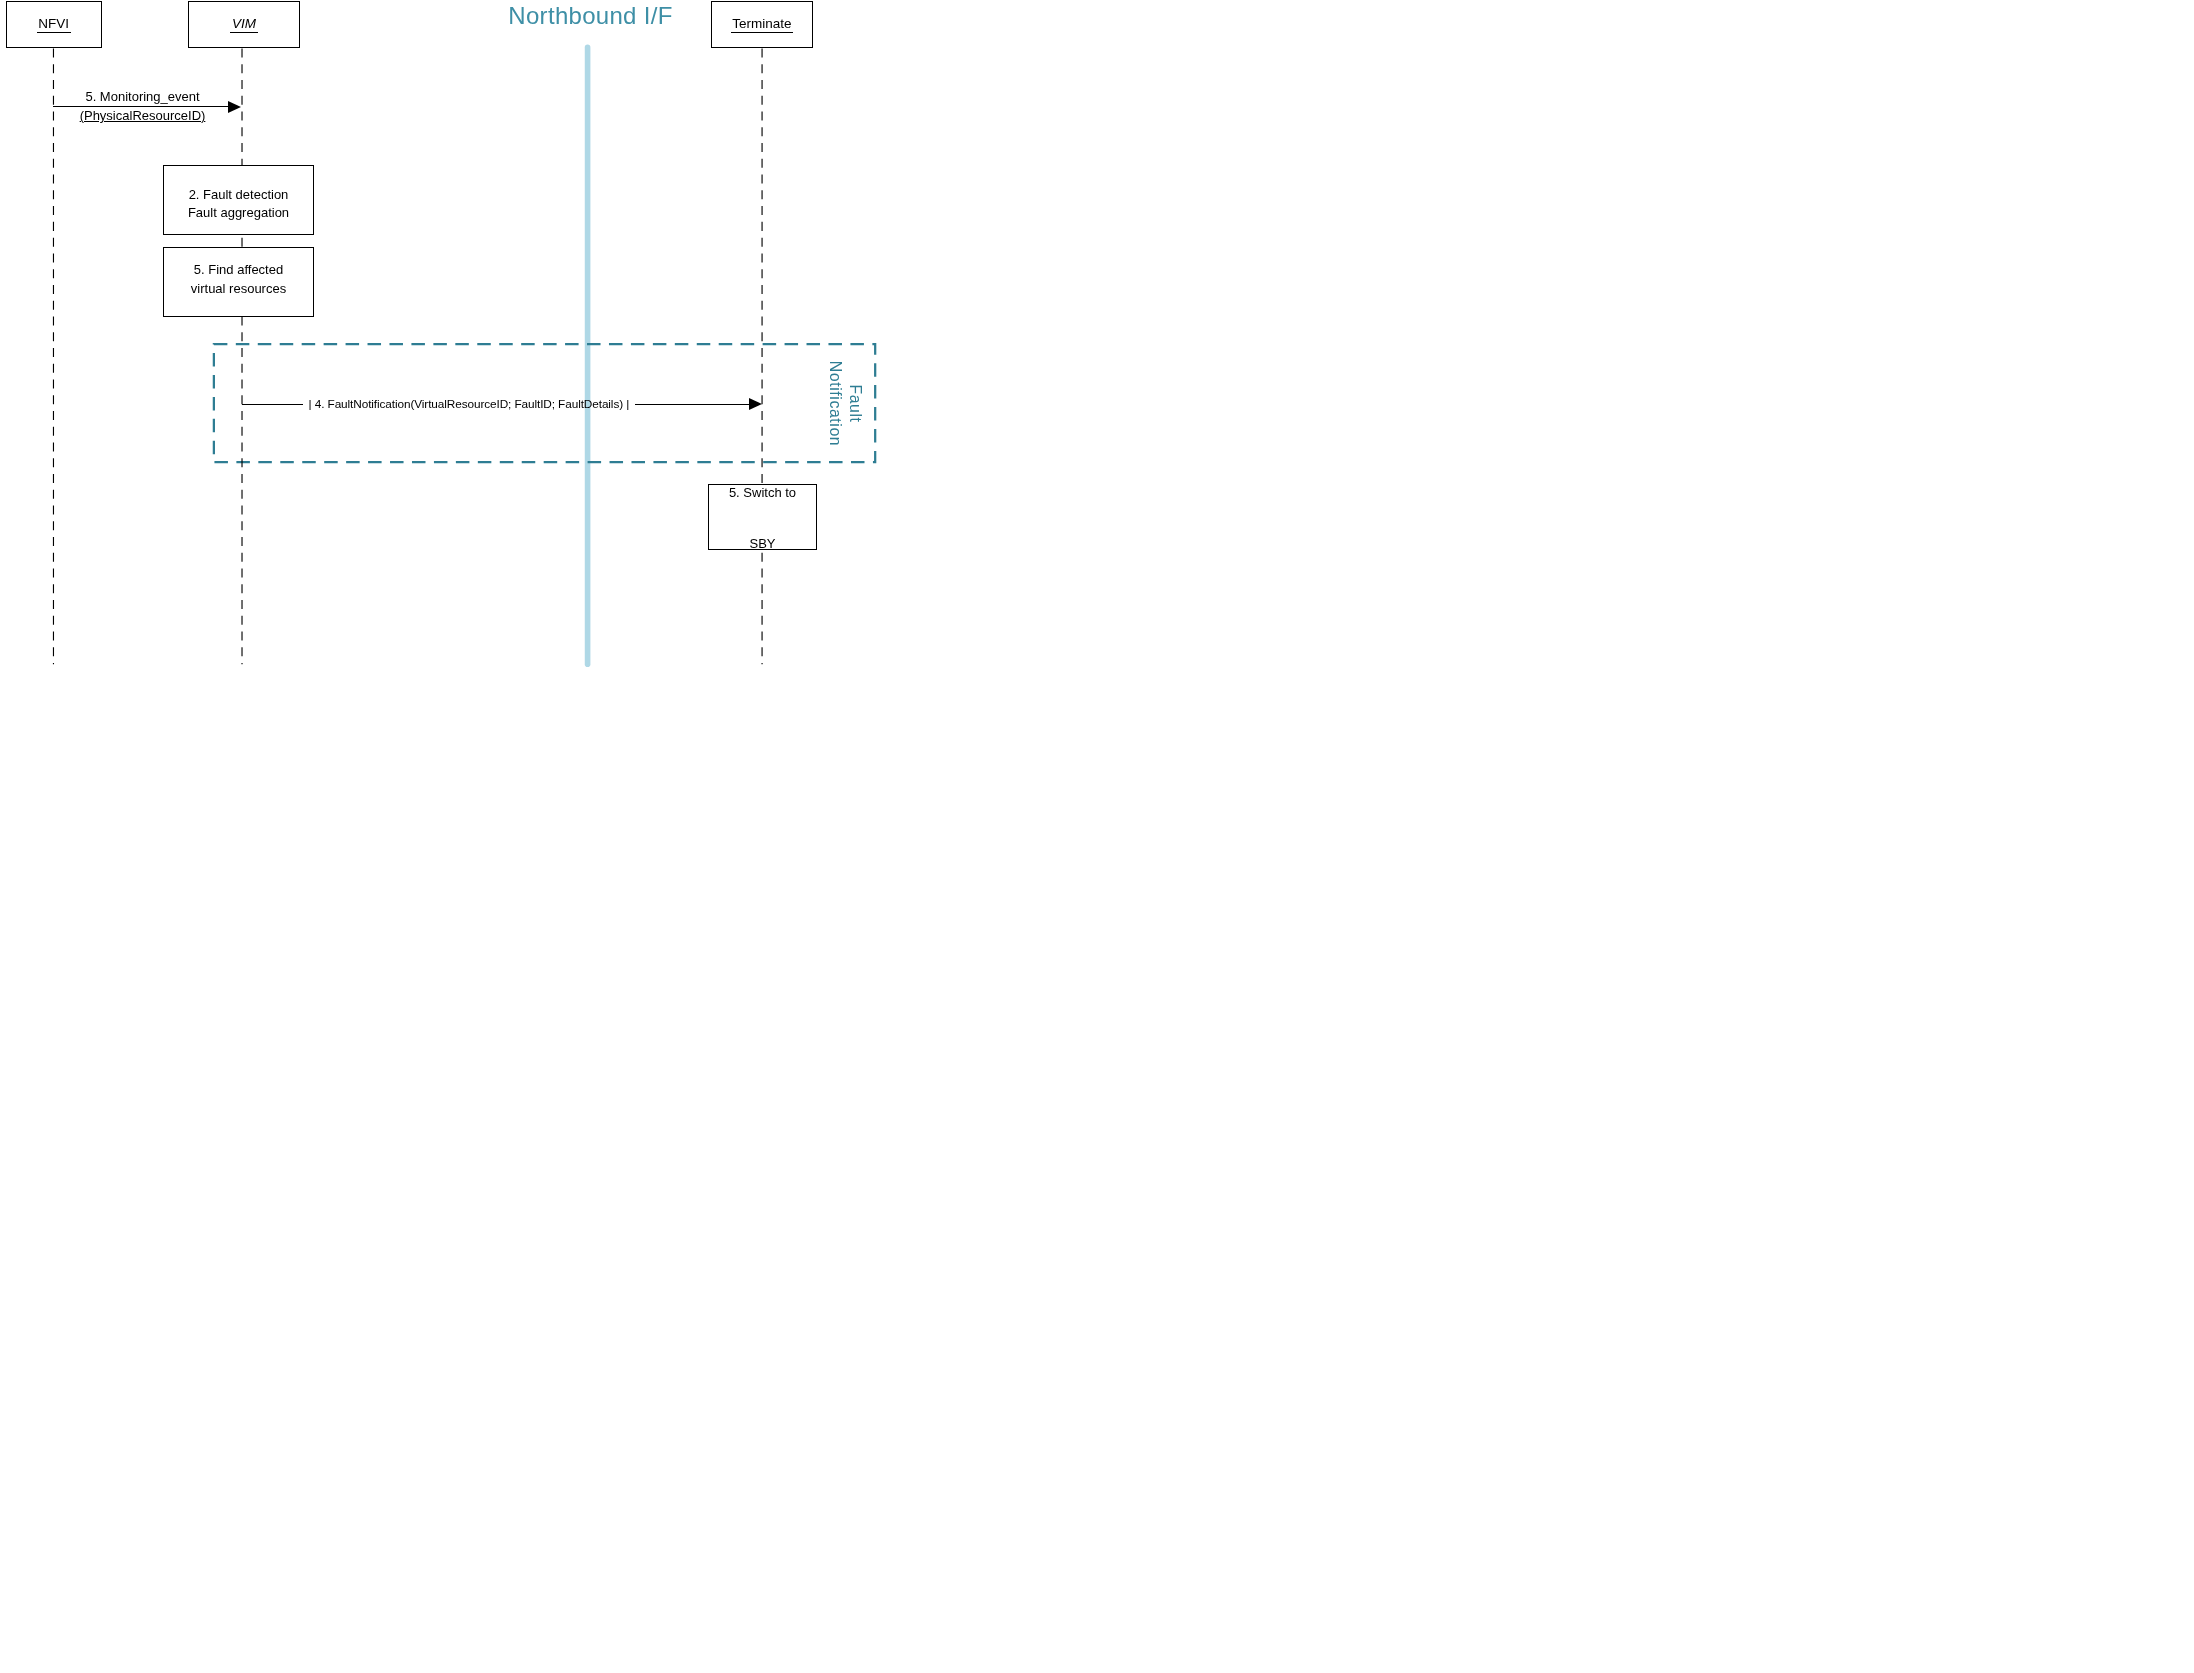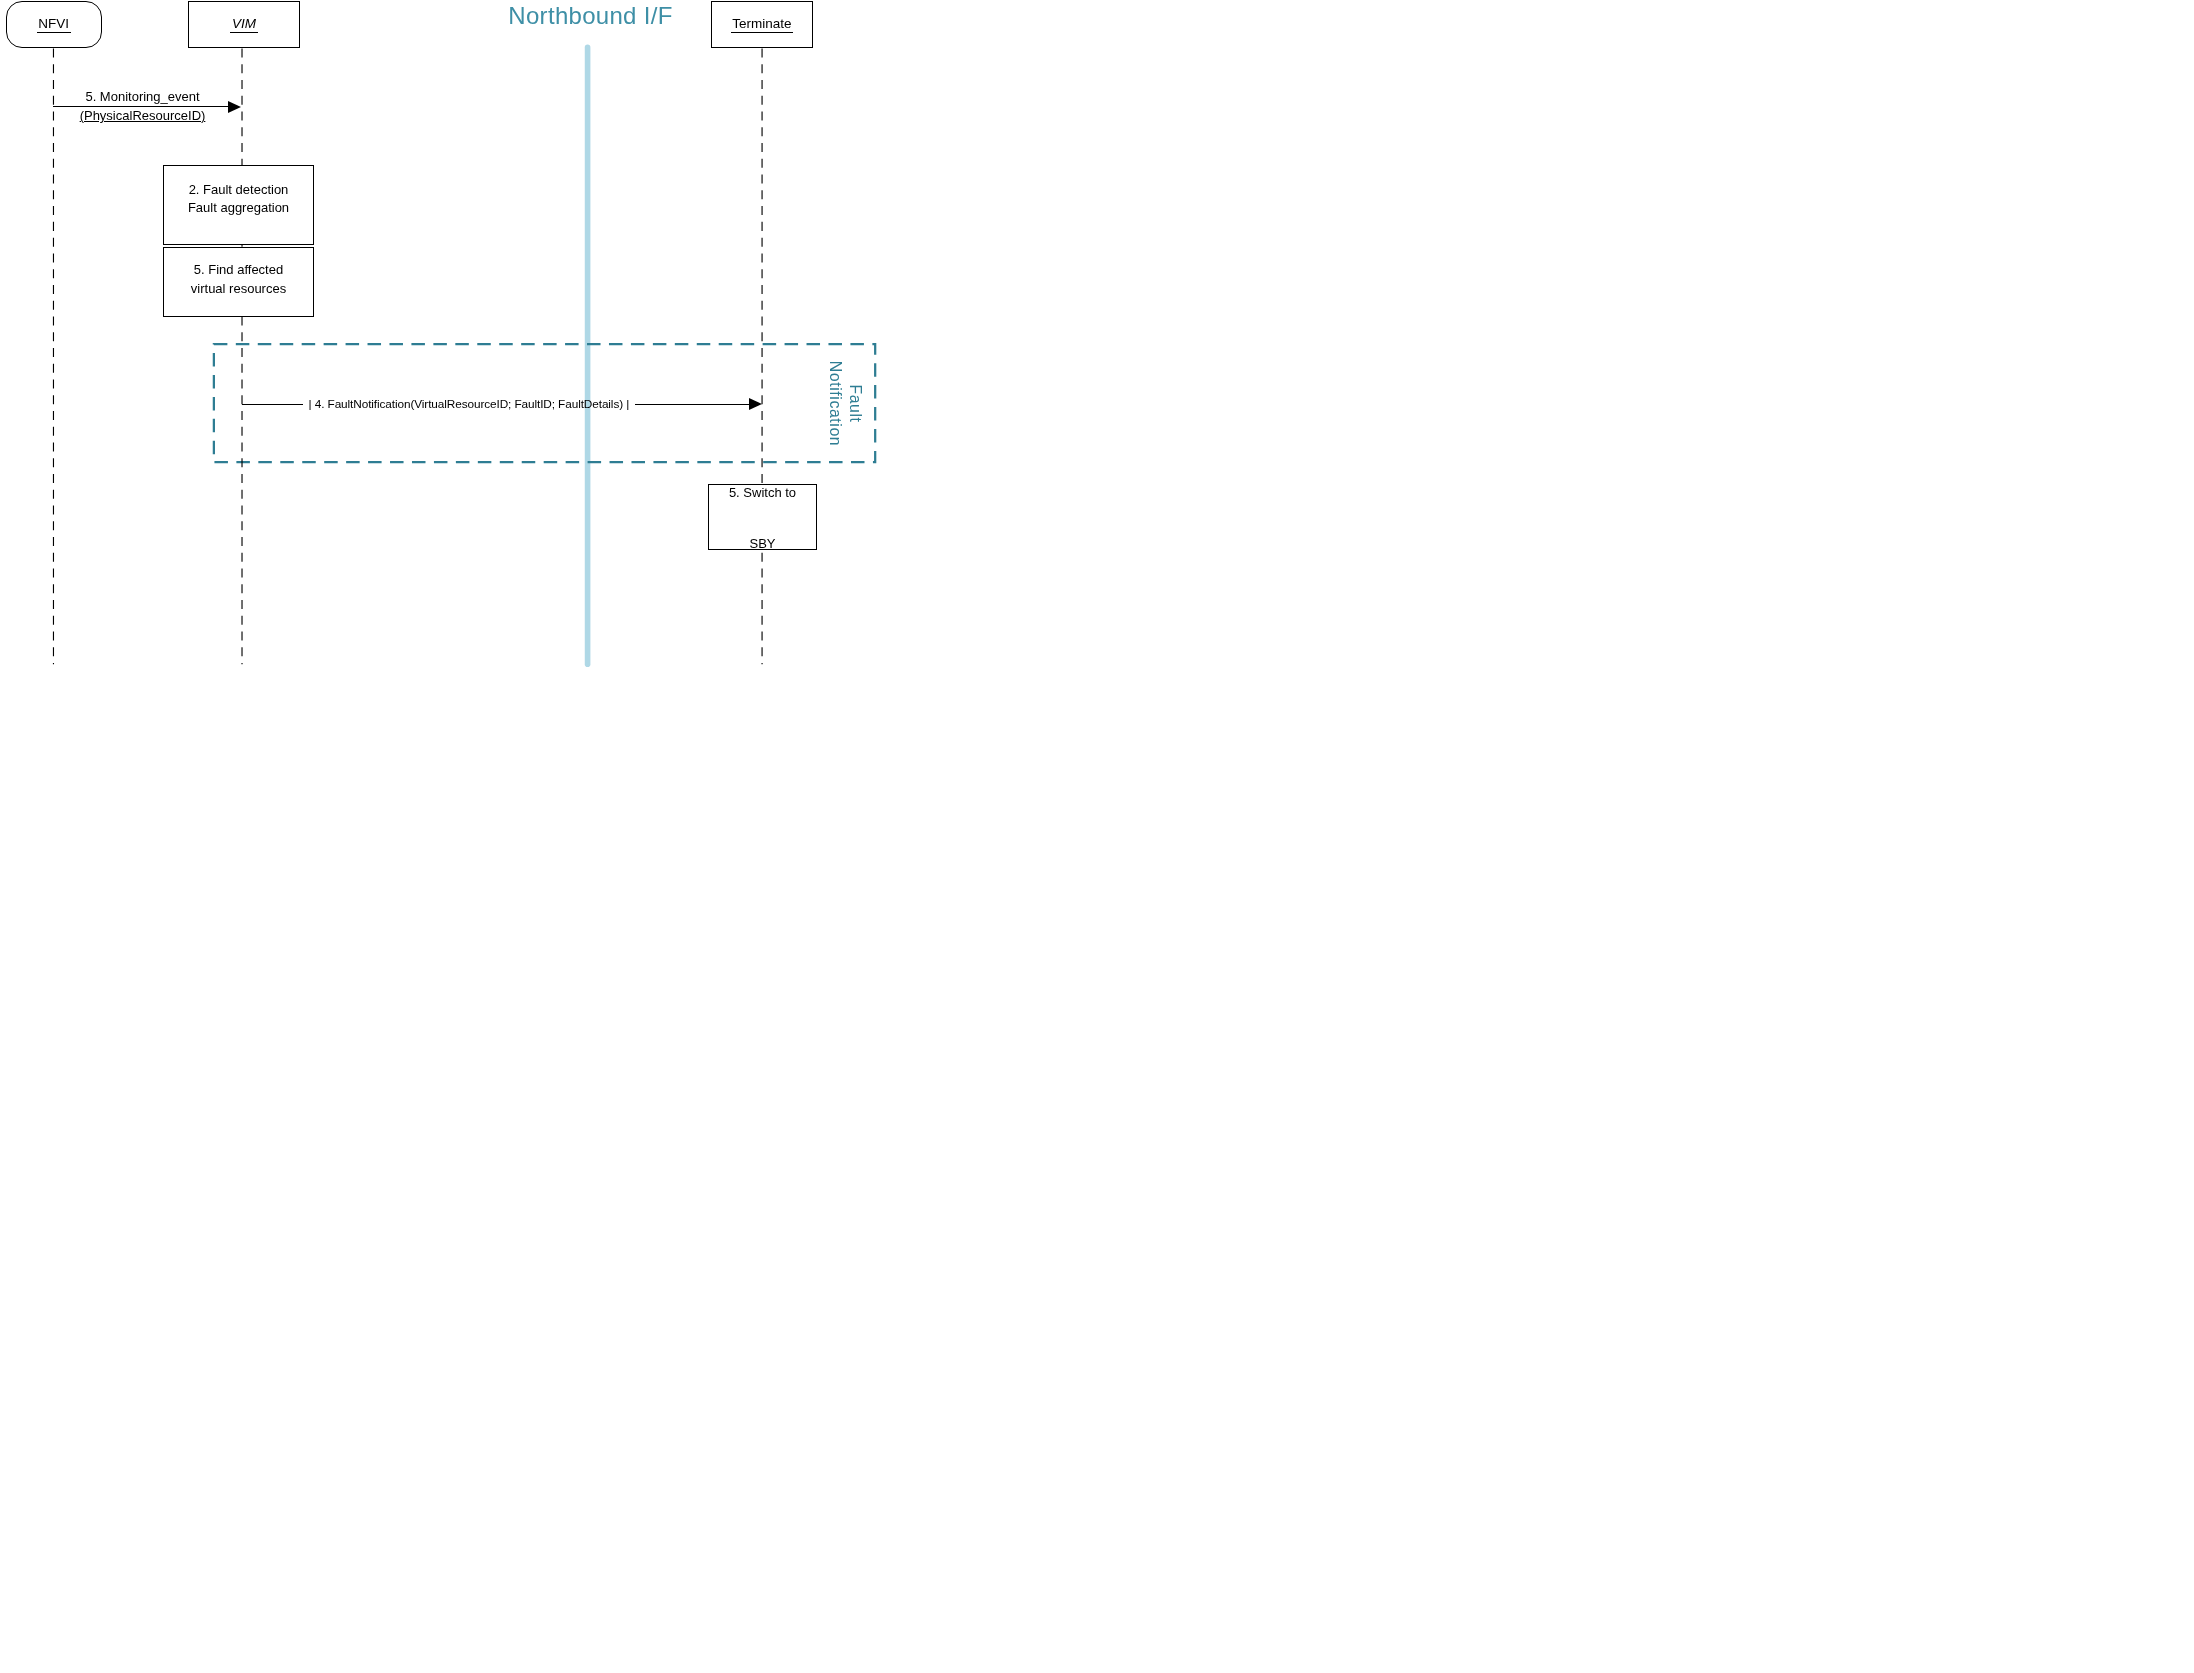--- a/index.html
+++ b/index.html
@@ -18,35 +18,35 @@
   .nb-line{stroke:var(--northbound-line);stroke-width:10;stroke-linecap:round;}
   .lifeline{stroke:var(--lifeline);stroke-width:2;stroke-dasharray:16 12;}
   .frame-rect{fill:none;stroke:var(--teal-frame);stroke-width:4;stroke-dasharray:24 15;}
 
   .actor{
     position:absolute;z-index:4;background:#fff;border:1.7px solid #000;
     display:flex;align-items:center;justify-content:center;top:1.1px;height:47px;
     box-sizing:border-box;font-size:13.5px;
   }
   .actor .lbl{border-bottom:1.7px solid #000;padding:0 1.7px 1.1px 1.7px;}
-  .actor-nfvi{left:5.6px;width:96px;border-radius:16px;}
+  .actor-nfvi{left:5.6px;width:96px;}
   .actor-vim{left:188px;width:112px;font-style:italic;}
   .actor-consumer{left:711px;width:102px;}
 
   .nb-title{
     position:absolute;z-index:4;left:489px;top:2px;width:203px;text-align:center;
     font-size:24px;color:var(--teal-title);letter-spacing:0.3px;
   }
 
   .activity{
     position:absolute;z-index:4;background:#fff;border:1.1px solid #000;box-sizing:border-box;
     display:flex;flex-direction:column;align-items:center;justify-content:center;
     text-align:center;font-size:13px;line-height:18.6px;
   }
-  .box2{left:163px;top:165px;width:151px;height:80px;padding-bottom:11.3px;}
+  .box2{left:163px;top:165px;width:151px;height:70px;padding-bottom:11.3px;justify-content:flex-end;}
   .box3{left:163px;top:247px;width:151px;height:70px;padding-bottom:4.5px;}
   .box5{left:708px;top:484px;width:109px;height:66px;padding-top:3.4px;gap:32px;}
   .box6{
     left:216px;top:574px;width:567px;height:66px;border-width:1.1px;
     color:var(--recovery-text);font-size:12.4px;line-height:18px;
   }
 
   .msg-line{position:absolute;z-index:5;background:#000;height:1.1px;}
   .arrowhead{
     position:absolute;z-index:5;width:0;height:0;

